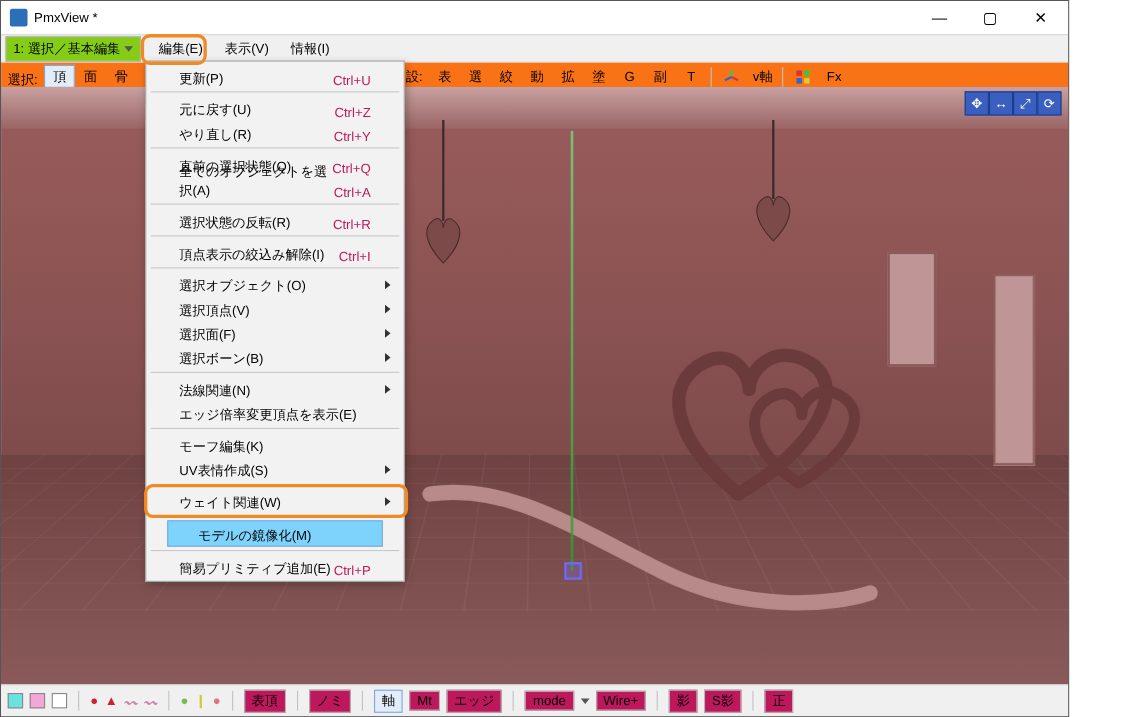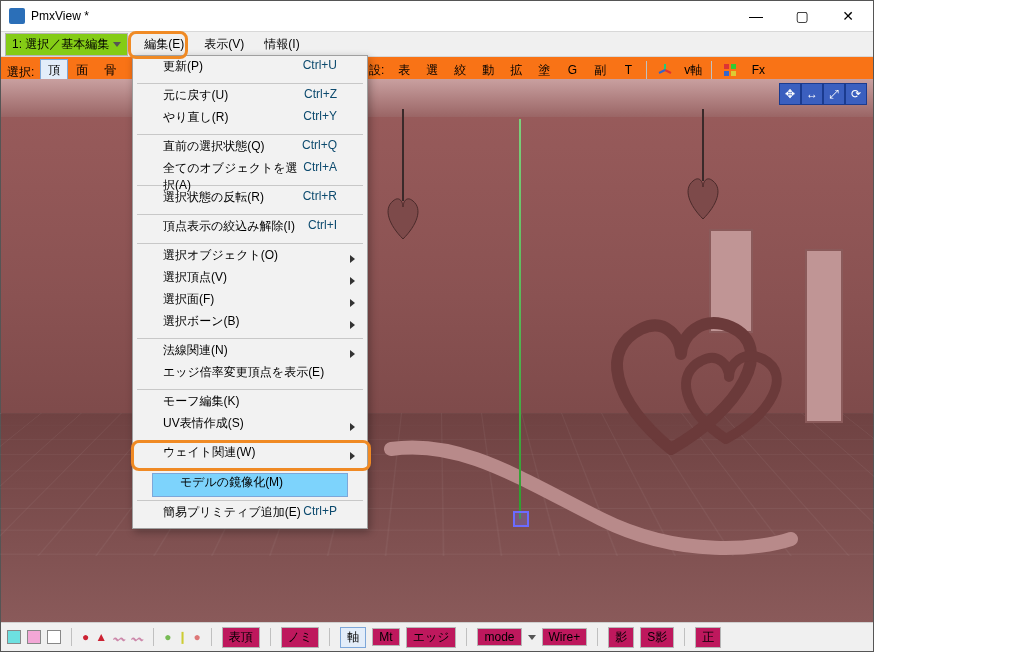--- a/index.html
+++ b/index.html
@@ -1,16 +1,16 @@
 <!DOCTYPE html>
 <html><head>
 <meta charset="utf-8">
 <style>
   html,body{margin:0;padding:0;font-family:"MS UI Gothic","Meiryo",sans-serif;font-size:12px;color:#000;background:#fff;overflow:hidden}
-  .window{width:874px;height:652px;position:relative;border:1px solid #555;box-sizing:border-box;background:#fff}
+  .window{width:972px;height:652px;position:relative;border:1px solid #555;box-sizing:border-box;background:#fff}
   .titlebar{height:30px;display:flex;align-items:center;padding:0 2px 0 8px;background:#fff}
   .titlebar .icon{width:16px;height:16px;background:#2b6fb8;border-radius:2px;margin-right:6px}
   .titlebar .title{flex:1;font-size:12px}
   .titlebar .winbtn{width:46px;height:30px;display:flex;align-items:center;justify-content:center;font-size:14px;font-family:Arial}
   .menubar{height:24px;background:#f0f0f0;border-top:1px solid #d8d8d8;border-bottom:1px solid #d8d8d8;display:flex;align-items:center;padding-left:4px;gap:0}
   .menubar .modebox{border:1px solid #b5b5b5;background:#84cc16;padding:2px 6px;display:flex;align-items:center;gap:4px;margin-right:6px}
   .menubar .modebox .caret{width:0;height:0;border-left:4px solid transparent;border-right:4px solid transparent;border-top:5px solid #555}
   .menuitem{padding:4px 10px;position:relative}
   .menuitem.open{}
   .toolbar{height:24px;background:#f97316;border-bottom:1px solid #000000;display:flex;align-items:flex-end;padding-left:6px;gap:0;position:relative}
@@ -25,23 +25,23 @@
   .ceiling{position:absolute;left:0;right:0;top:0;height:38px;background:linear-gradient(#c9a0a0,#9a6565)}
   .axis{position:absolute;left:518px;top:40px;width:2px;height:400px;background:linear-gradient(#7cd07c,#2e9c2e)}
   .origin{position:absolute;left:512px;top:432px;width:12px;height:12px;border:2px solid #6b6bff;background:rgba(120,120,255,0.25)}
   .heart{position:absolute;color:#8a4a4a}
   .heart svg{display:block}
   .ribbon{position:absolute;left:380px;top:360px;width:420px;height:120px}
   .framepanel{position:absolute;background:#c09595;border:2px solid #8a5a5a}
 
   
   .dropdown{position:absolute;left:131px;top:54px;width:230px;background:#f2f2f2;border:1px solid #a0a0a0;box-shadow:2px 3px 8px rgba(0,0,0,0.3);z-index:20;padding:2px}
-  .dropdown .mi{display:flex;align-items:flex-start;height:22px;padding:0 28px 0 28px;position:relative}
+  .dropdown .mi{display:flex;align-items:flex-end;height:22px;padding:0 28px 0 28px;position:relative}
   .dropdown .mi .lbl{flex:1}
-  .dropdown .mi .sc{color:#0c4a6e}
+  .dropdown .mi .sc{color:#be185d}
   .dropdown .mi .arrow{position:absolute;right:10px;top:8px;width:0;height:0;border-top:4px solid transparent;border-bottom:4px solid transparent;border-left:5px solid #333}
   .dropdown .sep{height:1px;background:#c8c8c8;margin:3px 2px}
   .dropdown .mi.hl{background:#7dd3fc;border:1px solid #7da7d9;margin:0 17px;padding-left:27px;padding-right:27px}
   
   .callout{position:absolute;border:3px solid #f08a24;border-radius:8px;pointer-events:none;z-index:30}
   
   .gizmo{position:absolute;right:6px;top:82px;display:flex;gap:0}
   .gbtn{width:20px;height:20px;background:#3b5fbf;border:1px solid #1b3b8f;display:flex;align-items:center;justify-content:center;color:#fff;font-size:12px}
   .statusbar{position:absolute;left:0;right:0;bottom:0;height:28px;background:#f0f0f0;border-top:1px solid #cfcfcf;display:flex;align-items:center;padding:0 6px;gap:6px}
   .sb-swatch{width:12px;height:12px;border:1px solid #888}

